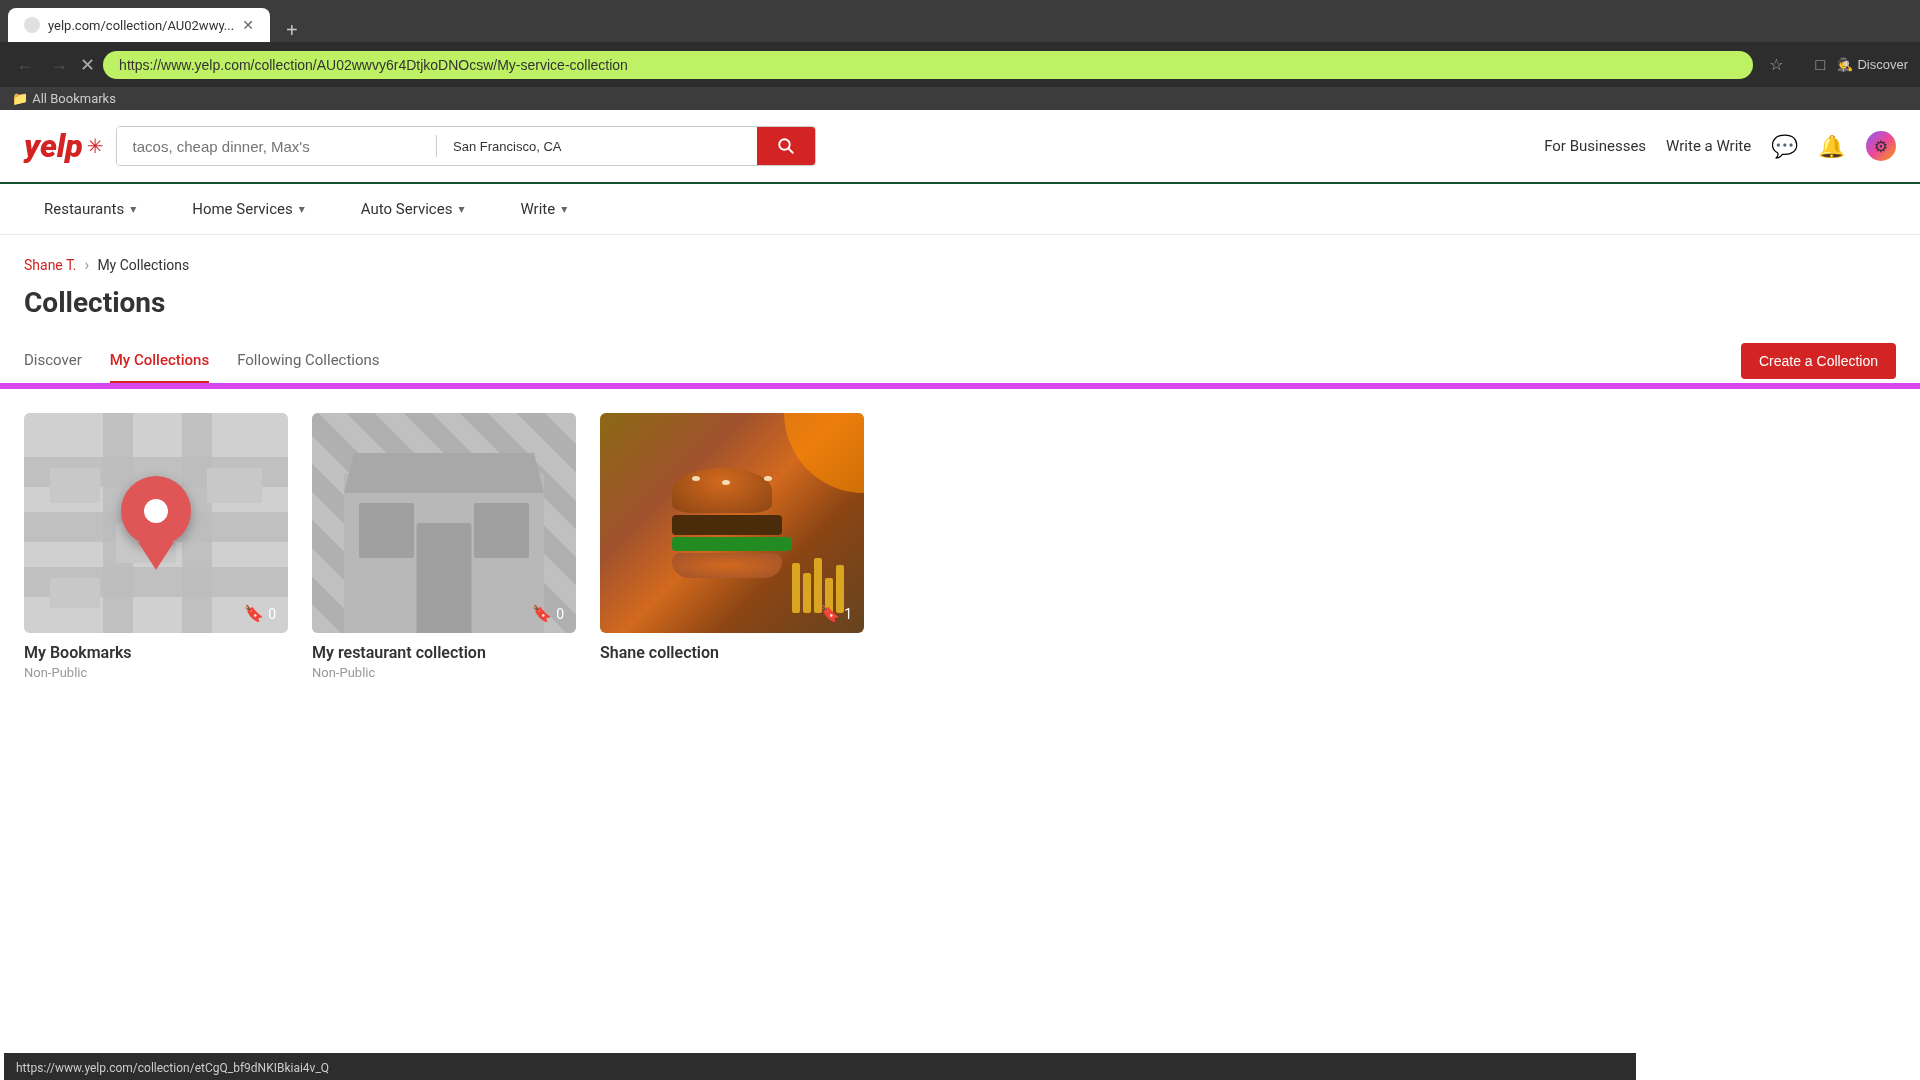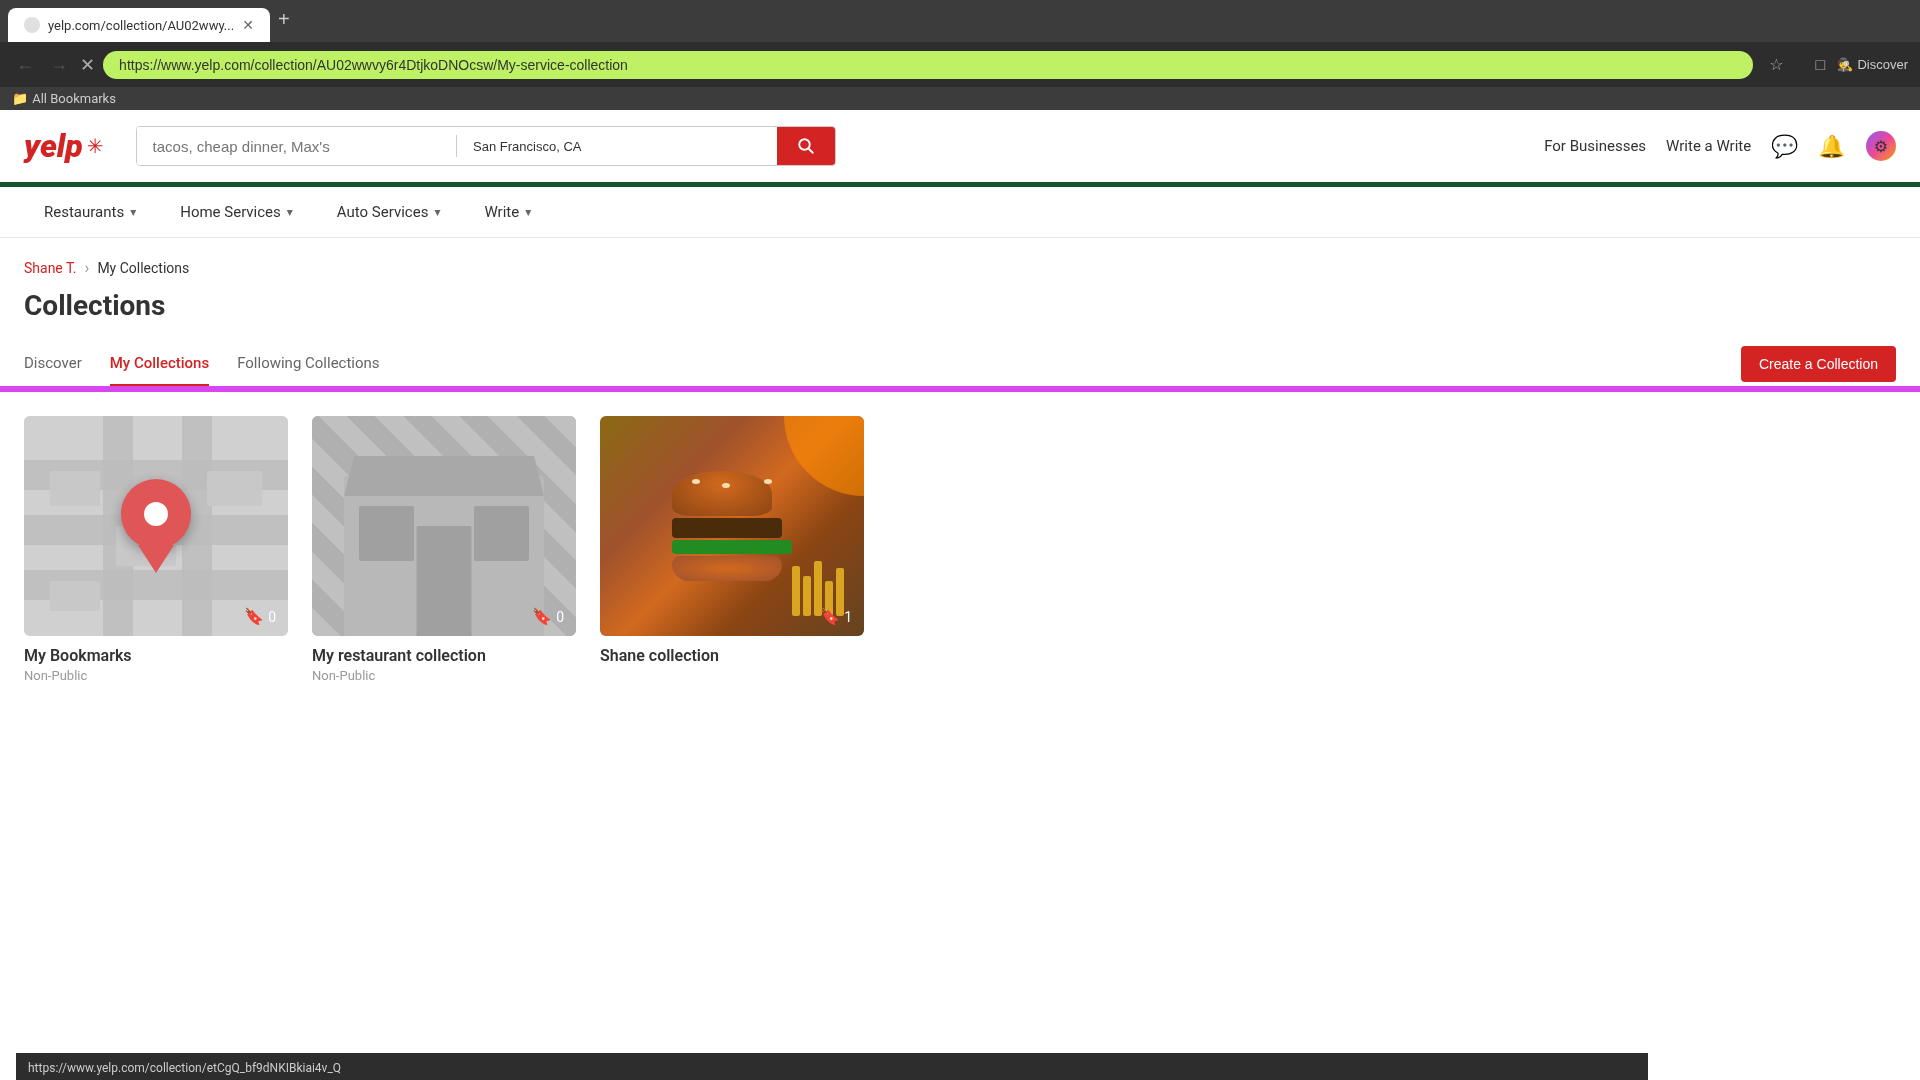--- a/index.html
+++ b/index.html
@@ -1,63 +1,63 @@
 <!DOCTYPE html>
 <html><head>
   <meta charset="utf-8">
   <style>
     * { margin: 0; padding: 0; box-sizing: border-box; }
     body { font-family: -apple-system, BlinkMacSystemFont, 'Segoe UI', Roboto, Helvetica, Arial, sans-serif; background: #fff; color: #333; }
 
     
     .browser-chrome { background: #2d2d2d; width: 1920px; }
-    .browser-tab-bar { display: flex; align-items: flex-start; padding: 8px 8px 0 8px; background: #3c3c3c; gap: 0; }
+    .browser-tab-bar { display: flex; align-items: flex-end; padding: 8px 8px 0 8px; background: #3c3c3c; gap: 8px; }
     .browser-tab { background: #fff; border-radius: 8px 8px 0 0; padding: 6px 16px; display: flex; align-items: center; gap: 8px; min-width: 200px; height: 34px; }
     .browser-tab-favicon { width: 16px; height: 16px; border-radius: 50%; background: #e0e0e0; }
     .browser-tab-title { font-size: 13px; color: #333; flex: 1; white-space: nowrap; overflow: hidden; text-overflow: ellipsis; }
     .browser-tab-close { color: #666; font-size: 14px; cursor: pointer; }
     .browser-tab-new { background: none; border: none; color: #ccc; font-size: 20px; cursor: pointer; padding: 0 8px; }
     .browser-address-bar { display: flex; align-items: center; padding: 8px 12px; gap: 8px; background: #2d2d2d; }
     .browser-nav-btn { background: none; border: none; color: #aaa; font-size: 18px; cursor: pointer; padding: 4px; }
     .browser-nav-btn.disabled { color: #555; }
     .browser-loading { color: #aaa; font-size: 18px; }
     .address-input { flex: 1; background: #bef264; border: none; border-radius: 20px; padding: 6px 16px; font-size: 14px; color: #333; }
     .browser-action-btn { background: none; border: none; color: #aaa; font-size: 16px; cursor: pointer; padding: 4px 8px; }
     .browser-right-actions { display: flex; align-items: center; gap: 4px; margin-left: 8px; }
     .incognito-badge { background: none; border: none; color: #ccc; font-size: 13px; cursor: pointer; display: flex; align-items: center; gap: 4px; }
     .bookmarks-bar { background: #3c3c3c; padding: 4px 12px; display: flex; align-items: center; gap: 8px; }
     .bookmarks-bar-item { color: #ccc; font-size: 13px; cursor: pointer; display: flex; align-items: center; gap: 4px; }
 
     
-    .status-bar { background: #2d2d2d; padding: 4px 12px; position: fixed; bottom: 0; left: 16px; width: 1632px; z-index: 100; }
+    .status-bar { background: #2d2d2d; padding: 4px 12px; position: fixed; bottom: 0; left: 4px; width: 1632px; z-index: 100; }
     .status-bar-text { color: #ccc; font-size: 12px; }
 
     
     .page { background: #fff; min-height: 900px; }
 
     
-    .header { padding: 16px 24px; display: flex; align-items: center; gap: 32px; border-bottom: 5px solid #14532d; }
+    .header { padding: 16px 24px; display: flex; align-items: center; gap: 12px; border-bottom: 2px solid #14532d; }
     .yelp-logo { display: flex; align-items: center; cursor: pointer; }
     .yelp-logo-text { color: #d32323; font-size: 32px; font-weight: 900; font-style: italic; margin-right: 4px; }
     .yelp-logo-burst { color: #d32323; font-size: 20px; }
     .search-bar { display: flex; flex: 1; max-width: 700px; border: 1px solid #ccc; border-radius: 4px; overflow: hidden; }
     .search-input { flex: 1; padding: 10px 16px; border: none; outline: none; font-size: 15px; color: #999; }
     .search-divider { width: 1px; background: #ccc; margin: 8px 0; }
     .location-input { flex: 1; padding: 10px 16px; border: none; outline: none; font-size: 13px; color: #333; }
     .search-btn { background: #d32323; border: none; padding: 10px 20px; cursor: pointer; display: flex; align-items: center; }
     .search-btn svg { fill: white; }
     .header-actions { margin-left: auto; display: flex; align-items: center; gap: 20px; }
     .header-link { color: #333; text-decoration: none; font-size: 15px; cursor: pointer; }
     .write-review-link { color: #333; text-decoration: none; font-size: 15px; cursor: pointer; }
     .header-icon { color: #666; font-size: 22px; cursor: pointer; }
     .header-icon-gear { width: 30px; height: 30px; border-radius: 50%; background: linear-gradient(135deg, #8B5CF6, #EC4899, #F59E0B); display: flex; align-items: center; justify-content: center; cursor: pointer; }
 
     
     .nav { padding: 0 24px; border-bottom: 1px solid #e8e8e8; }
-    .nav-items { display: flex; align-items: flex-start; gap: 4px; }
+    .nav-items { display: flex; align-items: flex-start; gap: 16px; }
     .nav-item { padding: 16px 20px; font-size: 15px; color: #333; cursor: pointer; display: flex; align-items: center; gap: 6px; white-space: nowrap; }
     .nav-chevron { font-size: 12px; color: #666; }
 
     
     .breadcrumb { padding: 20px 24px 8px; display: flex; align-items: center; gap: 8px; font-size: 14px; }
     .breadcrumb-link { color: #d32323; cursor: pointer; text-decoration: none; }
     .breadcrumb-sep { color: #999; font-size: 16px; }
     .breadcrumb-current { color: #333; }
 
     

